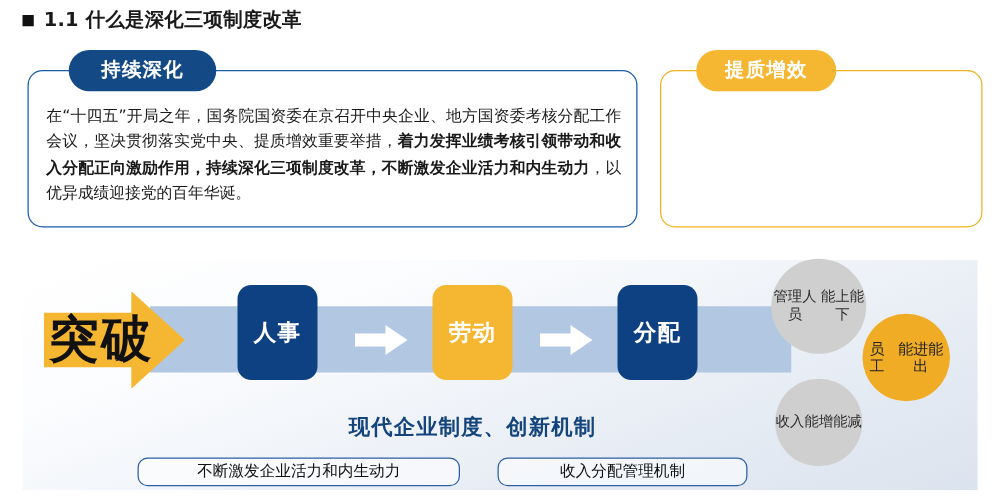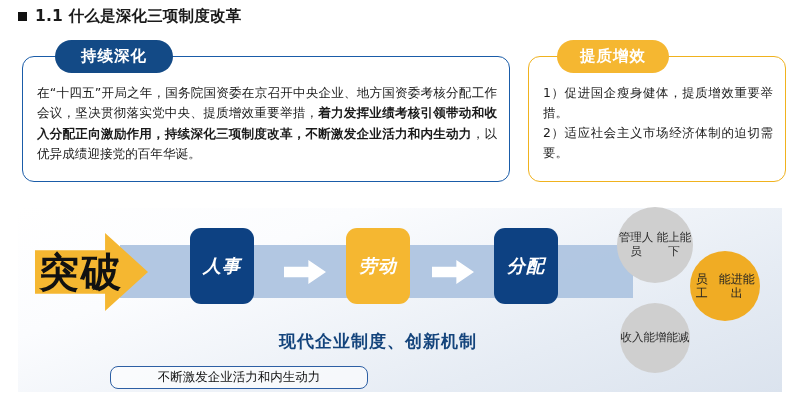--- a/index.html
+++ b/index.html
@@ -68,21 +68,21 @@
   .bigarrow span {
     font-size: 40px; font-weight: bold; color: #111; letter-spacing: 2px;
     padding-left: 4px; line-height: 1;
   }
 
   
   .pbox {
     position: absolute; top: 228px; width: 64px; height: 76px;
     border-radius: 11px;
     display: flex; align-items: center; justify-content: center;
-    color: #fff; font-size: 18px; font-weight: bold; letter-spacing: 1px; font-style: italic;
+    color: #fff; font-size: 18px; font-weight: bold; letter-spacing: 1px;
   }
   .pbox.navy { background: #0d4182; }
   .pbox.gold { background: #f5b731; }
   .pbox.b1 { left: 190px; }
   .pbox.b2 { left: 346px; }
   .pbox.b3 { left: 494px; }
 
   
   .warrow {
     position: absolute; top: 259px; width: 42px; height: 26px;
@@ -132,24 +132,20 @@
 
   <div class="card blue">
     <div class="pill blue">持续深化</div>
     <div class="card-body">
       <span>在“十四五”开局之年，国务院国资委在京召开中央企业、地方国资委考核分配工作会议，坚决贯彻落实党中央、提质增效重要举措，</span><b>着力发挥业绩考核引领带动和收入分配正向激励作用，持续深化三项制度改革，不断激发企业活力和内生动力</b><span>，以优异成绩迎接党的百年华诞。</span>
     </div>
   </div>
 
   <div class="card yellow">
     <div class="pill yellow">提质增效</div>
-    <div class="card-body">
-      <div>1）促进国企瘦身健体，提质增效重要举措。</div>
-      <div>2）适应社会主义市场经济体制的迫切需要。</div>
-    </div>
   </div>
 
   <div class="panel"></div>
   <div class="band"></div>
 
   <div class="bigarrow">
     <span>突破</span>
   </div>
 
   <div class="pbox navy b1">
@@ -173,14 +169,15 @@
     <span>能进能出</span>
   </div>
   <div class="circle c3">
     <span>收入</span>
     <span>能增能减</span>
   </div>
 
   <div class="caption">现代企业制度、创新机制</div>
 
   <div class="chip left">不断激发企业活力和内生动力</div>
+  <div class="chip right">收入分配管理机制</div>
 
 </div>
 
 </body></html>

